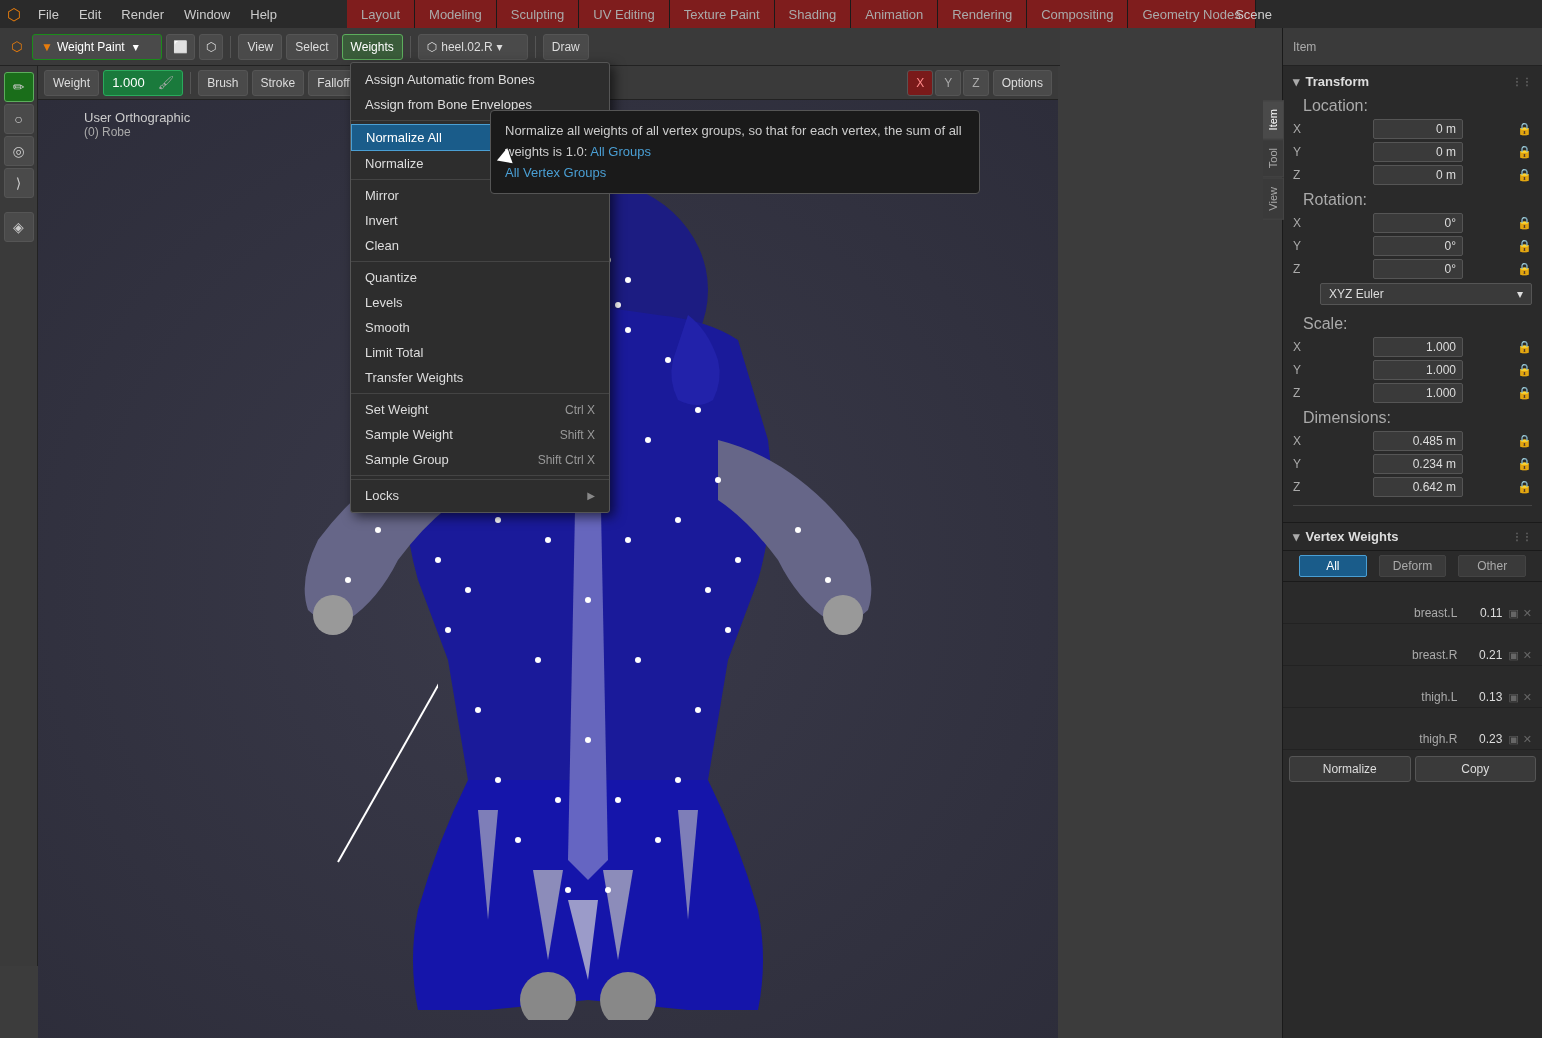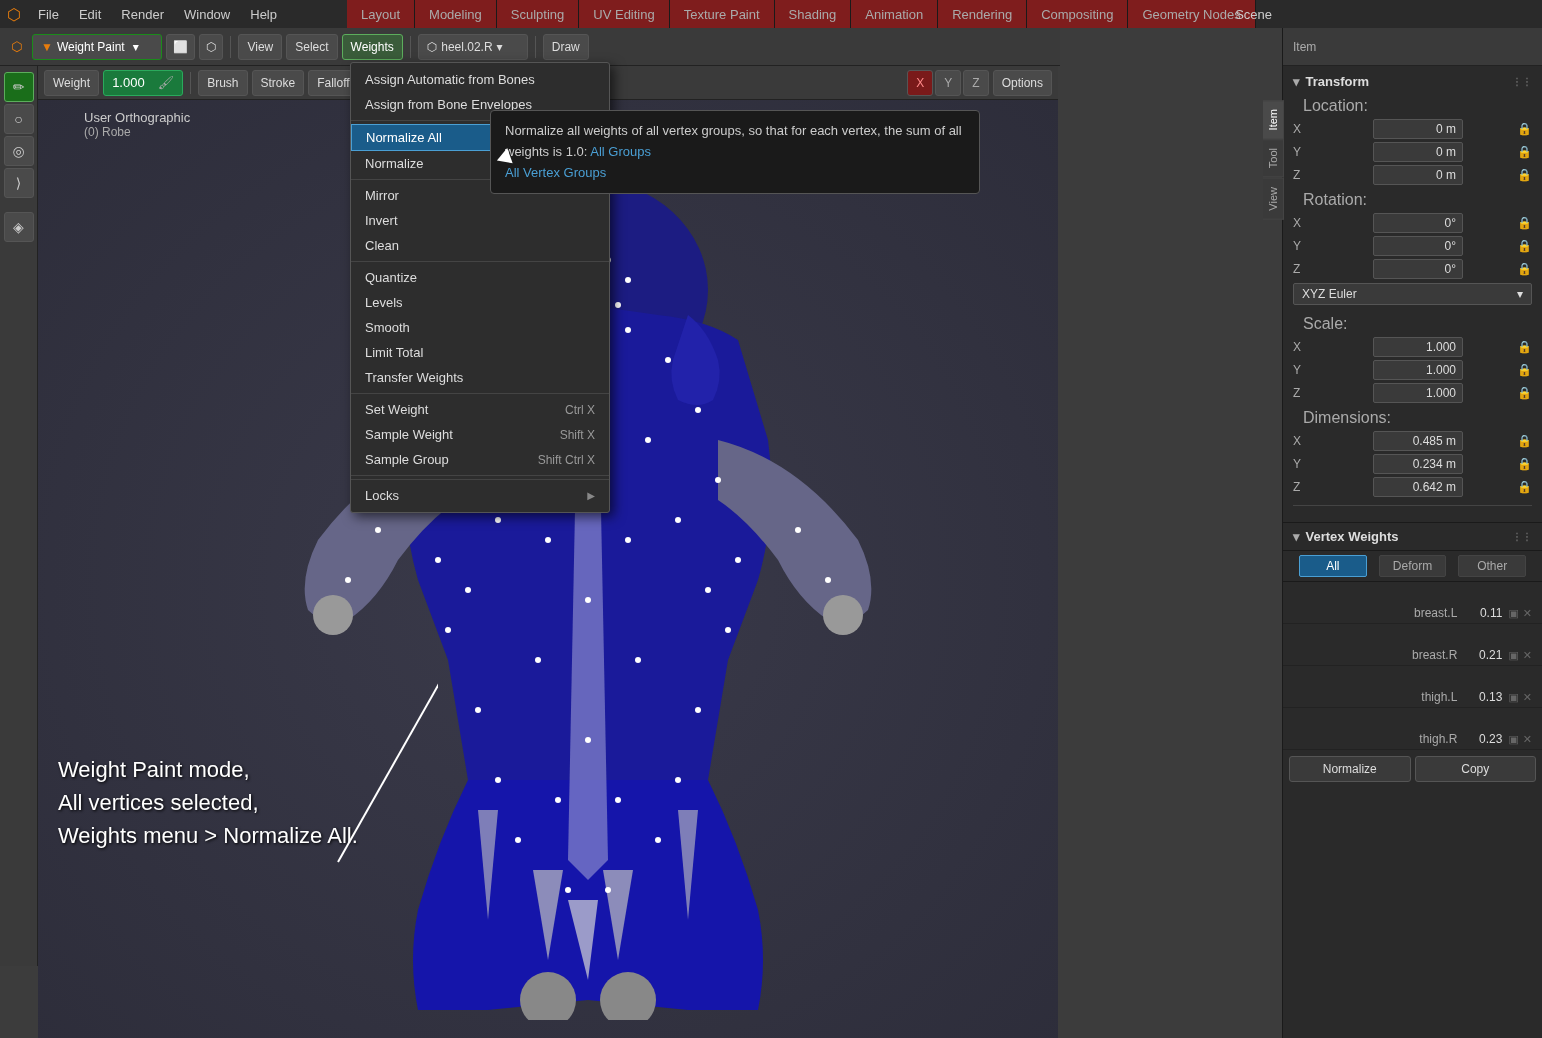--- a/index.html
+++ b/index.html
@@ -611,25 +611,20 @@
         <circle cx="330" cy="100" r="3" fill="white"></circle>
         <circle cx="370" cy="100" r="3" fill="white"></circle>
         <circle cx="350" cy="85" r="3" fill="white"></circle>
         <circle cx="310" cy="120" r="3" fill="white"></circle>
         <circle cx="390" cy="120" r="3" fill="white"></circle>
         <circle cx="320" cy="145" r="3" fill="white"></circle>
         <circle cx="380" cy="145" r="3" fill="white"></circle>
       </svg>
     </div>
 
-    <div class="annotation-text">
-      <div>Weight Paint mode,</div>
-      <div>All vertices selected,</div>
-      <div>Weights menu &gt; Normalize All.</div>
-    </div>
 
     <svg class="arrow-svg" style="bottom:180px; left:20px; width:380px; height:380px; position:absolute;">
       <line x1="280" y1="350" x2="450" y2="50" stroke="white" stroke-width="2"></line>
       <polygon points="450,40 442,60 458,60" fill="white" transform="rotate(10, 450, 50)"></polygon>
     </svg>
 
   </div>
 </div>
 
 <div class="dropdown-menu">
@@ -752,21 +747,21 @@
       <div class="prop-row">
         <span class="prop-label">Y</span>
         <div class="prop-value">0°</div>
         <span class="prop-lock">🔒</span>
       </div>
       <div class="prop-row">
         <span class="prop-label">Z</span>
         <div class="prop-value">0°</div>
         <span class="prop-lock">🔒</span>
       </div>
-      <div style="margin-top:4px; padding: 0 0 4px;">
+      <div style="margin-top:4px; padding: 0 0 4px; margin-left: 27px;">
         <div style="background:#3a3a3a;border:1px solid #555;color:#ddd;padding:3px 8px;border-radius:2px;display:flex;justify-content:space-between;align-items:center;font-size:12px;cursor:pointer;">
           <span>XYZ Euler</span>
           <span>▾</span>
         </div>
       </div>
     </div>
 
     <div class="scale-group">
       <div class="locations-label">
         <span>Scale:</span>

